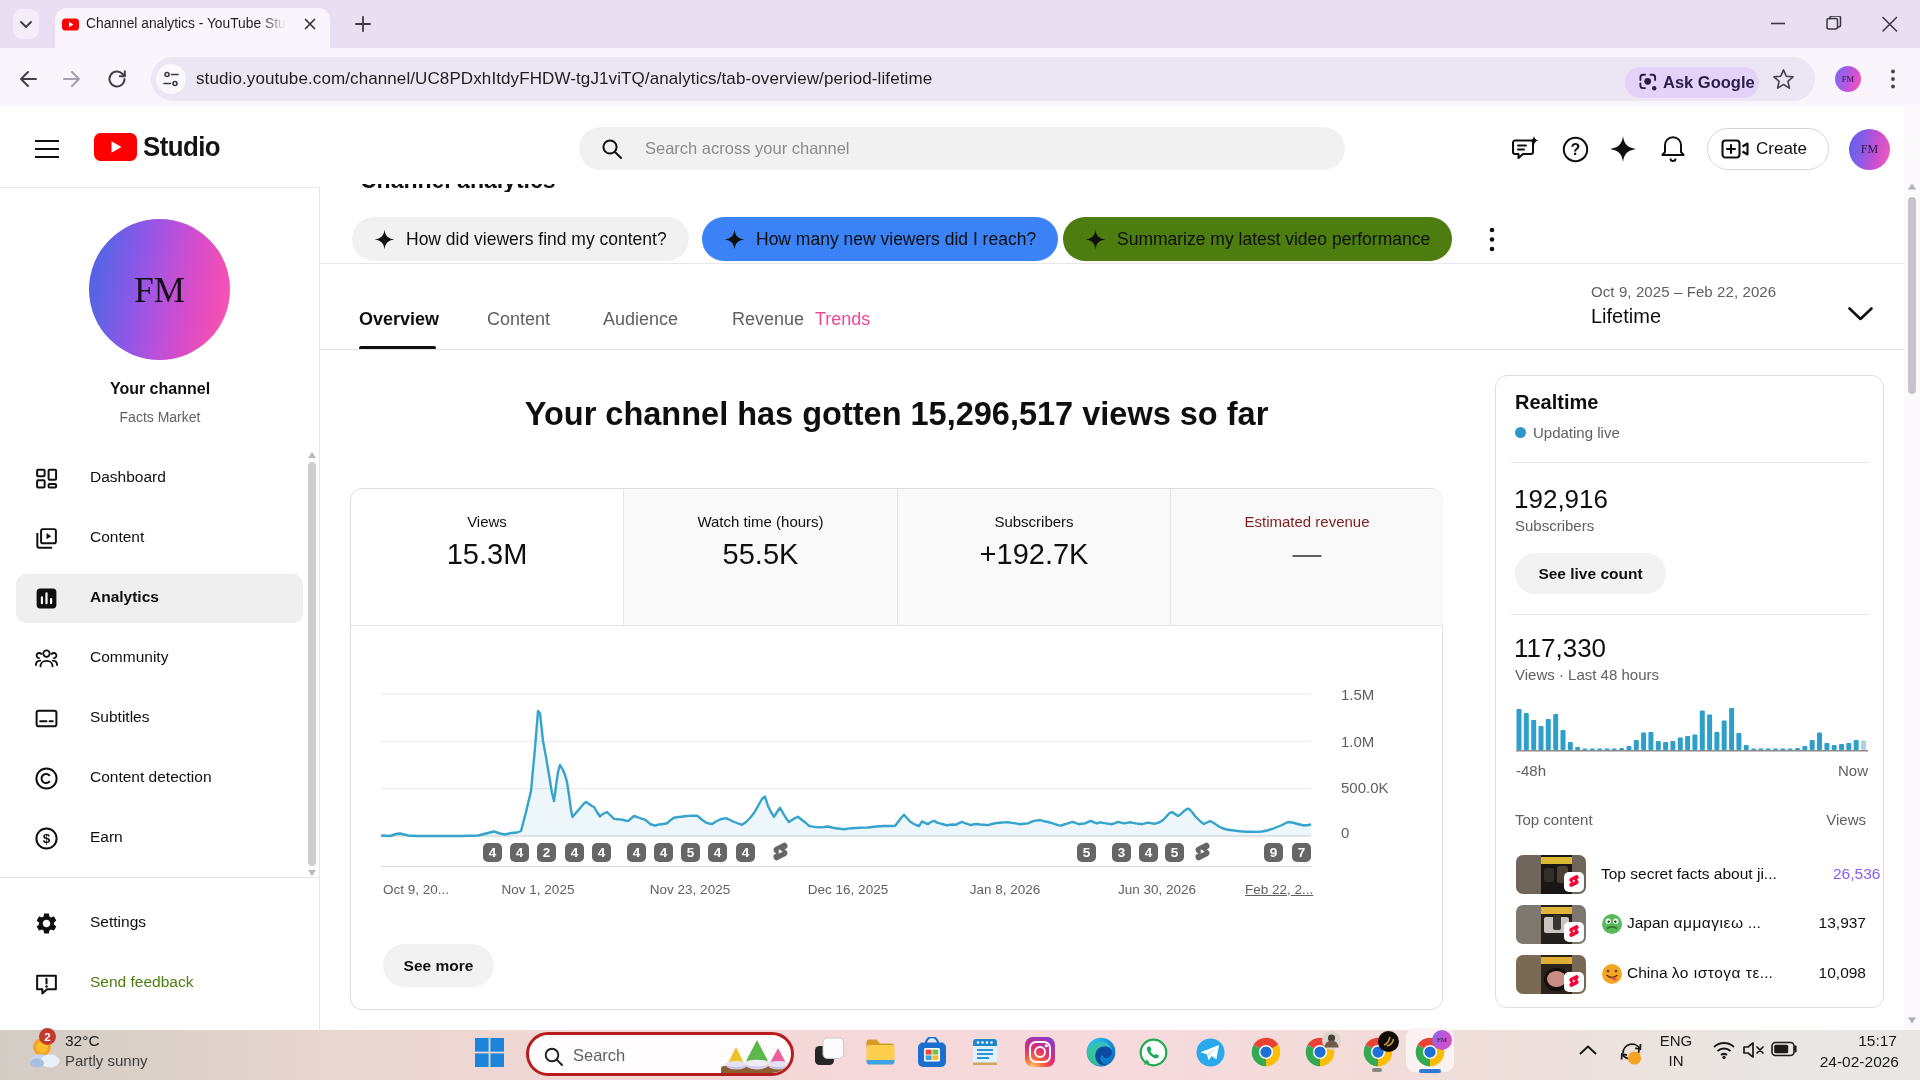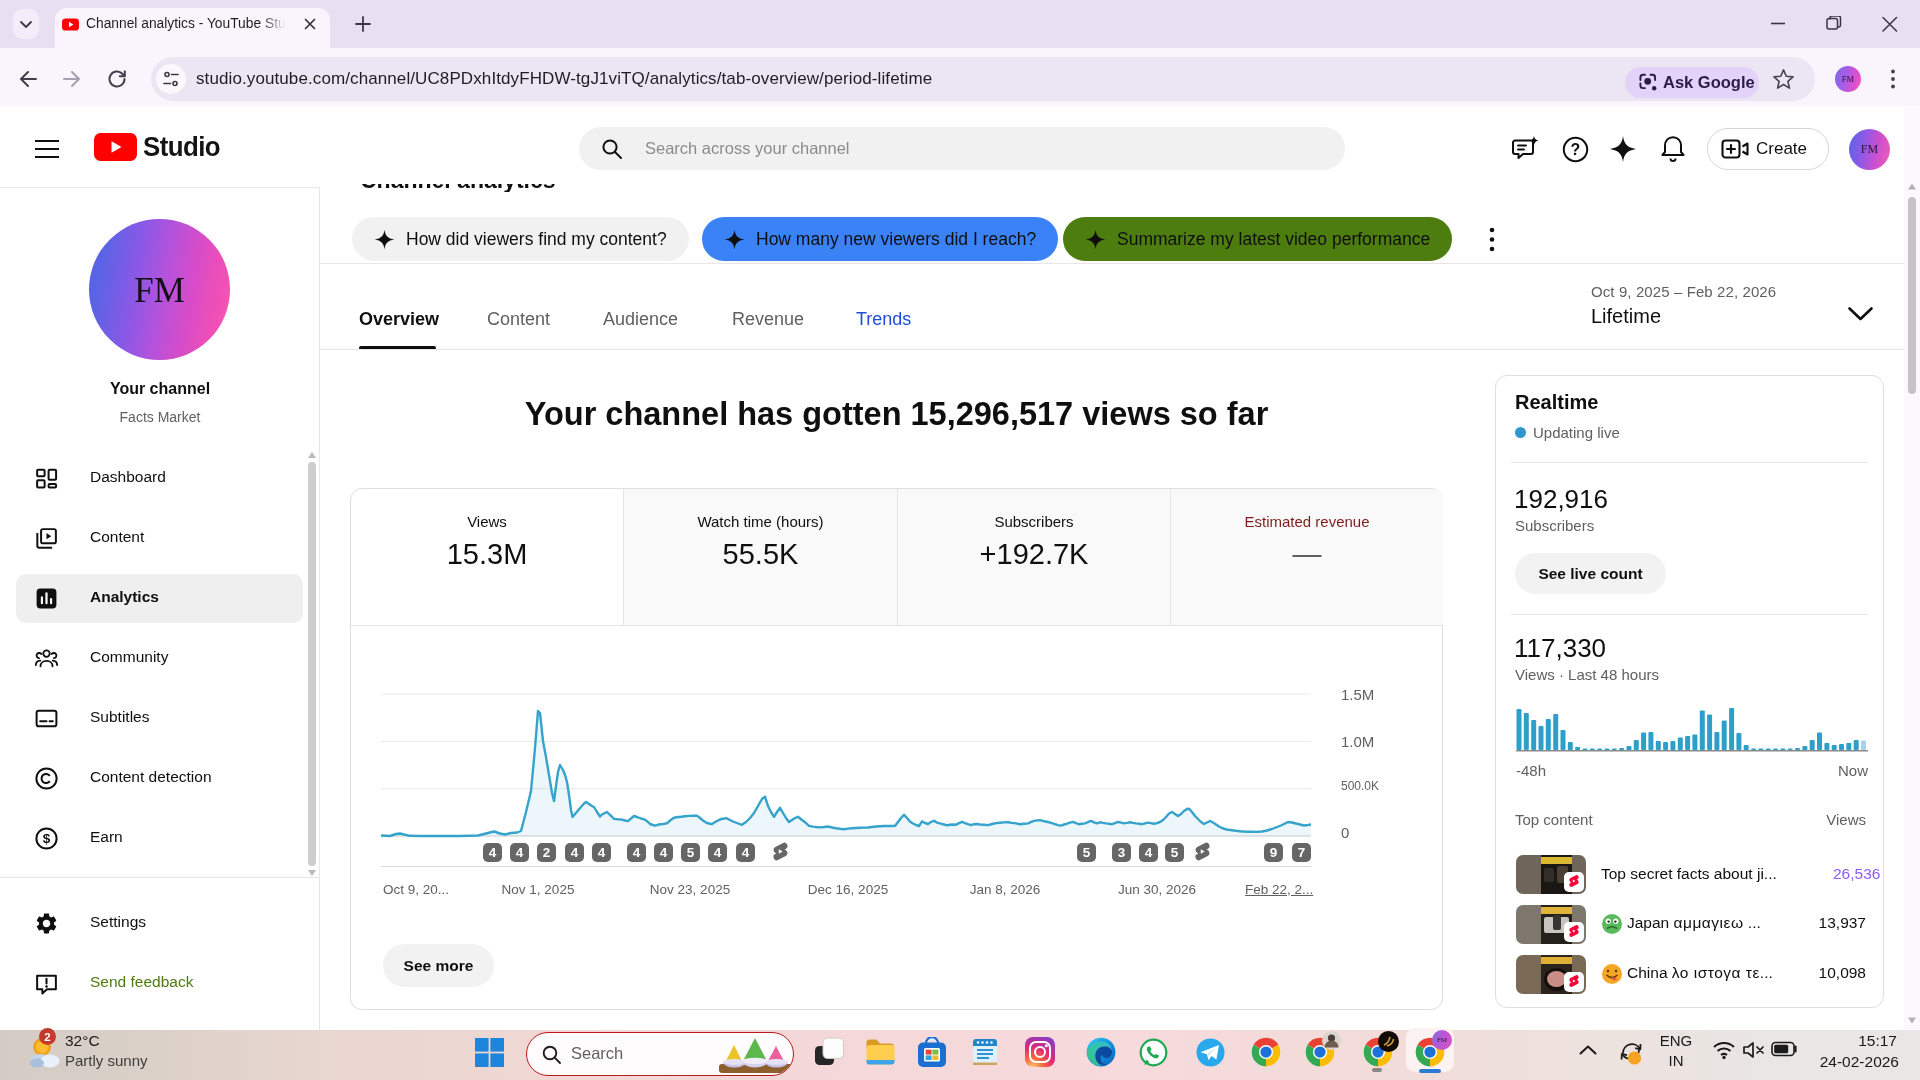--- a/index.html
+++ b/index.html
@@ -232,21 +232,21 @@
     <circle cx="3" cy="3" r="2.3" fill="#0f0f0f"></circle>
     <circle cx="3" cy="12.5" r="2.3" fill="#0f0f0f"></circle>
     <circle cx="3" cy="22" r="2.3" fill="#0f0f0f"></circle>
   </svg>
 <div class="abs" style="left:320px;top:263px;width:1584px;height:1px;background:#e7e7e7;"></div>
 
 <div class="abs" style="left:359px;top:309px;font-size:18px;font-weight:bold;color:#0f0f0f;">Overview</div>
 <div class="abs" style="left:487px;top:309px;font-size:18px;color:#606060;">Content</div>
 <div class="abs" style="left:603px;top:309px;font-size:18px;color:#606060;">Audience</div>
 <div class="abs" style="left:732px;top:309px;font-size:18px;color:#606060;">Revenue</div>
-<div class="abs" style="left:856px;top:309px;font-size:18px;color:#1d4ed8;">Trends</div>
+<div class="abs" style="left:815px;top:309px;font-size:18px;color:#ec4899;">Trends</div>
 <div class="abs" style="left:359px;top:346px;width:77px;height:4px;border-radius:2px;background:#0f0f0f;"></div>
 <div class="abs" style="left:320px;top:349px;width:1584px;height:1px;background:#e5e5e5;"></div>
 
 <div class="abs" style="left:1591px;top:283px;white-space:nowrap;font-size:15px;color:#606060;letter-spacing:0.1px;">Oct 9, 2025 – Feb 22, 2026</div>
 <div class="abs" style="left:1591px;top:305px;font-size:20px;color:#0f0f0f;">Lifetime</div>
 <svg class="abs" style="left:1847px;top:306px" width="27" height="16" viewBox="0 0 27 16">
     <path d="M2.5 2.5 L13.5 13 L24.5 2.5" fill="none" stroke="#0f0f0f" stroke-width="2.6" stroke-linecap="round" stroke-linejoin="round"></path>
   </svg>
 
 <div class="abs" style="left:350px;top:396px;width:1093px;text-align:center;font-size:32.5px;font-weight:bold;color:#0f0f0f;">Your channel has gotten 15,296,517 views so far</div>
@@ -270,21 +270,21 @@
   <g transform="translate(-350,-626)">
     <path d="M381 694 H1311 M381 741.3 H1311 M381 788.7 H1311" stroke="#e8e8e8" stroke-width="1"></path>
     <path d="M381 836 H1311" stroke="#cfcfcf" stroke-width="1"></path>
     <path d="M381 835.5 L390 836.0 L396 834.0 L400 833.5 L404 834.5 L410 835.8 L420 836.0 L440 836.0 L460 836.0 L478 835.5 L488 833.0 L494 831.5 L500 833.5 L505 834.5 L511 833.0 L517 832.5 L521 831.0 L526 812.0 L531 791.0 L535 748.0 L538 711.0 L540 713.0 L543 741.0 L546 757.0 L549 775.0 L552 793.0 L554 801.0 L556 786.0 L558 772.0 L560 765.0 L563 770.0 L565 775.0 L567 782.0 L569 795.0 L571 810.0 L572.5 817.0 L575 814.0 L578 810.5 L581 807.0 L584 803.5 L586 802.0 L589 804.0 L592 806.0 L594 807.0 L597 812.0 L600 816.5 L602 814.5 L605 813.0 L607 812.0 L610 815.0 L612 816.7 L614 818.9 L618 819.3 L622 819.6 L625 820.5 L628 821.1 L631 818.5 L634 816.0 L637 817.0 L641 818.5 L645 819.6 L648 822.0 L650 824.0 L653 825.0 L655 825.6 L659 824.5 L663 824.0 L667 823.3 L670 820.5 L674 817.7 L678 817.0 L681 816.7 L685 816.2 L689 815.9 L693 815.7 L697 815.6 L700 818.0 L703 820.5 L706 822.6 L709 823.5 L712 824.1 L716 821.5 L720 819.5 L723 818.7 L726 818.1 L729 819.5 L733 821.5 L737 823.0 L742 824.8 L746 822.0 L750 818.0 L754 813.0 L758 806.0 L762 799.0 L765 796.6 L768 806.0 L771 812.0 L774 816.8 L777 812.0 L780 807.8 L783 813.0 L786 818.0 L789 822.0 L792 820.0 L795 818.0 L798 816.8 L802 820.0 L806 823.0 L809 825.9 L813 826.6 L816 827.0 L820 827.4 L824 827.0 L828 826.5 L832 827.5 L836 828.3 L840 828.8 L844 829.2 L848 828.6 L852 828.2 L856 828.0 L860 827.8 L864 827.6 L868 827.5 L872 827.0 L876 826.5 L880 826.2 L884 826.0 L888 826.0 L892 826.0 L895 825.9 L898 822.0 L901 818.0 L904 814.7 L907 818.0 L910 821.5 L913 823.5 L916 825.0 L919 826.0 L922 821.4 L925 823.0 L928 824.0 L931 822.0 L934 820.8 L937 822.6 L940 823.4 L944 824.5 L947 825.3 L950 824.8 L953 824.5 L956 824.8 L959 823.1 L962 821.9 L965 823.1 L968 824.2 L971 825.2 L974 824.2 L977 824.0 L980 824.5 L984 824.8 L988 825.1 L992 824.0 L996 823.1 L1000 822.7 L1004 822.4 L1008 822.3 L1012 822.9 L1016 823.4 L1020 824.2 L1024 823.8 L1028 823.4 L1031 822.0 L1034 820.9 L1037 820.4 L1040 820.2 L1044 821.2 L1048 822.0 L1052 823.1 L1055 824.2 L1058 825.1 L1061 825.6 L1064 824.5 L1067 823.6 L1070 822.6 L1073 821.9 L1076 823.1 L1079 824.2 L1082 823.7 L1085 823.4 L1088 822.0 L1091 820.9 L1094 822.3 L1097 823.4 L1100 822.3 L1103 822.9 L1106 823.4 L1109 823.7 L1112 824.2 L1115 823.1 L1118 821.9 L1121 822.6 L1124 823.4 L1127 822.9 L1130 822.3 L1133 822.9 L1136 823.4 L1139 823.7 L1142 824.2 L1145 823.4 L1148 822.6 L1151 823.1 L1154 823.7 L1157 823.1 L1160 822.0 L1163 820.0 L1166 817.0 L1169 813.5 L1172 812.0 L1175 814.0 L1178 816.0 L1181 814.0 L1184 811.0 L1187 809.0 L1189 808.7 L1192 812.0 L1195 816.0 L1198 819.0 L1201 822.0 L1204 824.0 L1207 822.5 L1210 821.0 L1213 822.5 L1216 824.5 L1219 826.5 L1222 828.0 L1225 829.0 L1228 829.8 L1232 830.3 L1236 830.8 L1240 831.2 L1244 831.5 L1248 831.7 L1252 831.8 L1257 831.9 L1262 831.5 L1267 830.5 L1272 829.0 L1277 827.0 L1281 825.5 L1285 823.5 L1288 822.0 L1292 822.5 L1296 823.5 L1300 824.5 L1304 825.5 L1308 825.0 L1311 824.5 L1311 836.5 L381 836.5 Z" fill="#35a0c8" fill-opacity="0.09" stroke="none"></path>
     <path d="M381 835.5 L390 836.0 L396 834.0 L400 833.5 L404 834.5 L410 835.8 L420 836.0 L440 836.0 L460 836.0 L478 835.5 L488 833.0 L494 831.5 L500 833.5 L505 834.5 L511 833.0 L517 832.5 L521 831.0 L526 812.0 L531 791.0 L535 748.0 L538 711.0 L540 713.0 L543 741.0 L546 757.0 L549 775.0 L552 793.0 L554 801.0 L556 786.0 L558 772.0 L560 765.0 L563 770.0 L565 775.0 L567 782.0 L569 795.0 L571 810.0 L572.5 817.0 L575 814.0 L578 810.5 L581 807.0 L584 803.5 L586 802.0 L589 804.0 L592 806.0 L594 807.0 L597 812.0 L600 816.5 L602 814.5 L605 813.0 L607 812.0 L610 815.0 L612 816.7 L614 818.9 L618 819.3 L622 819.6 L625 820.5 L628 821.1 L631 818.5 L634 816.0 L637 817.0 L641 818.5 L645 819.6 L648 822.0 L650 824.0 L653 825.0 L655 825.6 L659 824.5 L663 824.0 L667 823.3 L670 820.5 L674 817.7 L678 817.0 L681 816.7 L685 816.2 L689 815.9 L693 815.7 L697 815.6 L700 818.0 L703 820.5 L706 822.6 L709 823.5 L712 824.1 L716 821.5 L720 819.5 L723 818.7 L726 818.1 L729 819.5 L733 821.5 L737 823.0 L742 824.8 L746 822.0 L750 818.0 L754 813.0 L758 806.0 L762 799.0 L765 796.6 L768 806.0 L771 812.0 L774 816.8 L777 812.0 L780 807.8 L783 813.0 L786 818.0 L789 822.0 L792 820.0 L795 818.0 L798 816.8 L802 820.0 L806 823.0 L809 825.9 L813 826.6 L816 827.0 L820 827.4 L824 827.0 L828 826.5 L832 827.5 L836 828.3 L840 828.8 L844 829.2 L848 828.6 L852 828.2 L856 828.0 L860 827.8 L864 827.6 L868 827.5 L872 827.0 L876 826.5 L880 826.2 L884 826.0 L888 826.0 L892 826.0 L895 825.9 L898 822.0 L901 818.0 L904 814.7 L907 818.0 L910 821.5 L913 823.5 L916 825.0 L919 826.0 L922 821.4 L925 823.0 L928 824.0 L931 822.0 L934 820.8 L937 822.6 L940 823.4 L944 824.5 L947 825.3 L950 824.8 L953 824.5 L956 824.8 L959 823.1 L962 821.9 L965 823.1 L968 824.2 L971 825.2 L974 824.2 L977 824.0 L980 824.5 L984 824.8 L988 825.1 L992 824.0 L996 823.1 L1000 822.7 L1004 822.4 L1008 822.3 L1012 822.9 L1016 823.4 L1020 824.2 L1024 823.8 L1028 823.4 L1031 822.0 L1034 820.9 L1037 820.4 L1040 820.2 L1044 821.2 L1048 822.0 L1052 823.1 L1055 824.2 L1058 825.1 L1061 825.6 L1064 824.5 L1067 823.6 L1070 822.6 L1073 821.9 L1076 823.1 L1079 824.2 L1082 823.7 L1085 823.4 L1088 822.0 L1091 820.9 L1094 822.3 L1097 823.4 L1100 822.3 L1103 822.9 L1106 823.4 L1109 823.7 L1112 824.2 L1115 823.1 L1118 821.9 L1121 822.6 L1124 823.4 L1127 822.9 L1130 822.3 L1133 822.9 L1136 823.4 L1139 823.7 L1142 824.2 L1145 823.4 L1148 822.6 L1151 823.1 L1154 823.7 L1157 823.1 L1160 822.0 L1163 820.0 L1166 817.0 L1169 813.5 L1172 812.0 L1175 814.0 L1178 816.0 L1181 814.0 L1184 811.0 L1187 809.0 L1189 808.7 L1192 812.0 L1195 816.0 L1198 819.0 L1201 822.0 L1204 824.0 L1207 822.5 L1210 821.0 L1213 822.5 L1216 824.5 L1219 826.5 L1222 828.0 L1225 829.0 L1228 829.8 L1232 830.3 L1236 830.8 L1240 831.2 L1244 831.5 L1248 831.7 L1252 831.8 L1257 831.9 L1262 831.5 L1267 830.5 L1272 829.0 L1277 827.0 L1281 825.5 L1285 823.5 L1288 822.0 L1292 822.5 L1296 823.5 L1300 824.5 L1304 825.5 L1308 825.0 L1311 824.5" fill="none" stroke="#35a3cb" stroke-width="2.4" stroke-linejoin="round"></path>
     <path d="M381 866.5 H1311" stroke="#d9d9d9" stroke-width="1"></path>
   </g>
 </svg>
 <div class="abs" style="left:1341px;top:686px;font-size:15px;color:#606060;">1.5M</div>
 <div class="abs" style="left:1341px;top:733px;font-size:15px;color:#606060;">1.0M</div>
-<div class="abs" style="left:1341px;top:779px;font-size:12px;color:#606060;">500.0K</div>
+<div class="abs" style="left:1341px;top:779px;font-size:15px;color:#606060;">500.0K</div>
 <div class="abs" style="left:1341px;top:824px;font-size:15px;color:#606060;">0</div>
 <div class="abs" style="left:483px;top:843px;width:19px;height:19px;border-radius:5px;background:#666;color:#fff;font-size:13.5px;font-weight:bold;display:flex;align-items:center;justify-content:center;">4</div>
 <div class="abs" style="left:510px;top:843px;width:19px;height:19px;border-radius:5px;background:#666;color:#fff;font-size:13.5px;font-weight:bold;display:flex;align-items:center;justify-content:center;">4</div>
 <div class="abs" style="left:537px;top:843px;width:19px;height:19px;border-radius:5px;background:#666;color:#fff;font-size:13.5px;font-weight:bold;display:flex;align-items:center;justify-content:center;">2</div>
 <div class="abs" style="left:565px;top:843px;width:19px;height:19px;border-radius:5px;background:#666;color:#fff;font-size:13.5px;font-weight:bold;display:flex;align-items:center;justify-content:center;">4</div>
 <div class="abs" style="left:592px;top:843px;width:19px;height:19px;border-radius:5px;background:#666;color:#fff;font-size:13.5px;font-weight:bold;display:flex;align-items:center;justify-content:center;">4</div>
 <div class="abs" style="left:627px;top:843px;width:19px;height:19px;border-radius:5px;background:#666;color:#fff;font-size:13.5px;font-weight:bold;display:flex;align-items:center;justify-content:center;">4</div>
 <div class="abs" style="left:654px;top:843px;width:19px;height:19px;border-radius:5px;background:#666;color:#fff;font-size:13.5px;font-weight:bold;display:flex;align-items:center;justify-content:center;">4</div>
 <div class="abs" style="left:681px;top:843px;width:19px;height:19px;border-radius:5px;background:#666;color:#fff;font-size:13.5px;font-weight:bold;display:flex;align-items:center;justify-content:center;">5</div>
 <div class="abs" style="left:708px;top:843px;width:19px;height:19px;border-radius:5px;background:#666;color:#fff;font-size:13.5px;font-weight:bold;display:flex;align-items:center;justify-content:center;">4</div>
@@ -455,21 +455,21 @@
 <div class="abs" style="left:65px;top:1032px;font-size:15.5px;color:#1a1a1a;">32°C</div>
 <div class="abs" style="left:65px;top:1052px;font-size:15px;color:#3d3d3d;">Partly sunny</div>
 
 <svg class="abs" style="left:475px;top:1038px" width="29" height="29" viewBox="0 0 29 29">
   <rect x="0" y="0" width="13.6" height="13.6" fill="#1e85dc"></rect>
     <rect x="15.4" y="0" width="13.6" height="13.6" fill="#1e85dc"></rect>
   <rect x="0" y="15.4" width="13.6" height="13.6" fill="#1e85dc"></rect>
     <rect x="15.4" y="15.4" width="13.6" height="13.6" fill="#1e85dc"></rect>
 </svg>
 
-<div class="abs" style="left:526px;top:1032px;width:268px;height:44px;border-radius:22px;background:#fefcfc;border:1px solid #b91c1c;overflow:hidden;">
+<div class="abs" style="left:526px;top:1032px;width:268px;height:44px;border-radius:22px;background:#fefcfc;border:3px solid #b91c1c;overflow:hidden;">
   <svg style="position:absolute;left:14px;top:11px" width="22" height="22" viewBox="0 0 22 22">
       <circle cx="9" cy="9" r="6.3" fill="none" stroke="#1f1f1f" stroke-width="1.9"></circle>
       <path d="M13.7 13.7 L19 19" stroke="#1f1f1f" stroke-width="1.9" stroke-linecap="round"></path>
     </svg>
   <div style="position:absolute;left:44px;top:11px;font-size:16.5px;color:#616161;">Search</div>
   <svg style="position:absolute;left:190px;top:2px" width="78" height="40" viewBox="0 0 78 40">
     <path d="M8 28 L26 28 L17 10 Z" fill="#edc32a"></path>
     <path d="M26 26 L50 26 L38 3 Z" fill="#5cb84c"></path>
     <path d="M50 28 L68 28 L59 11 Z" fill="#ec5f9e"></path>
     <rect x="2" y="29" width="74" height="9" rx="3" fill="#8d5f2f"></rect>

